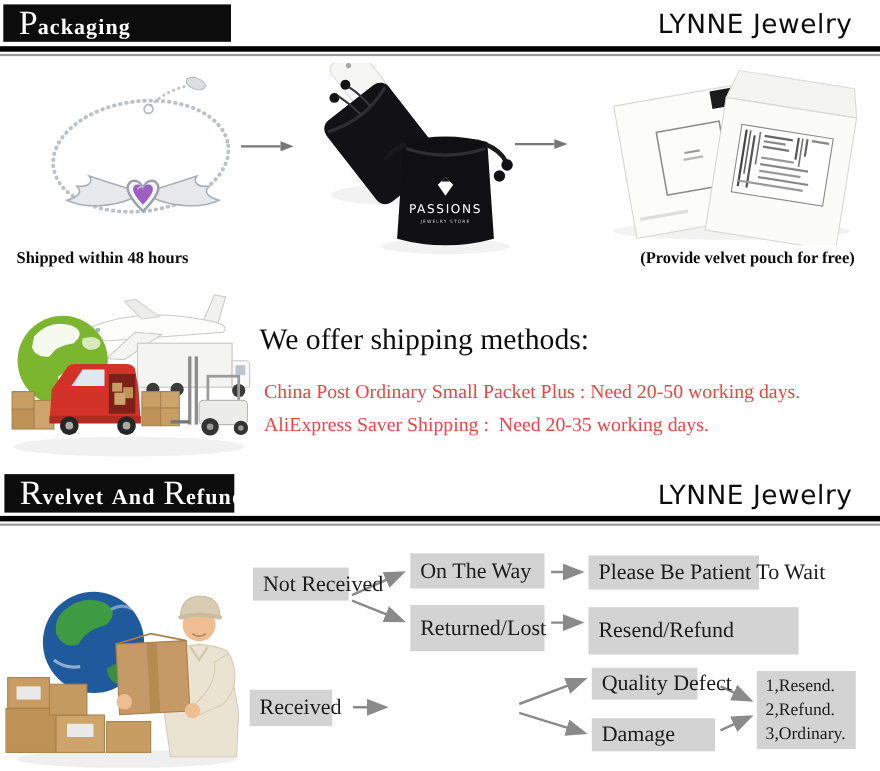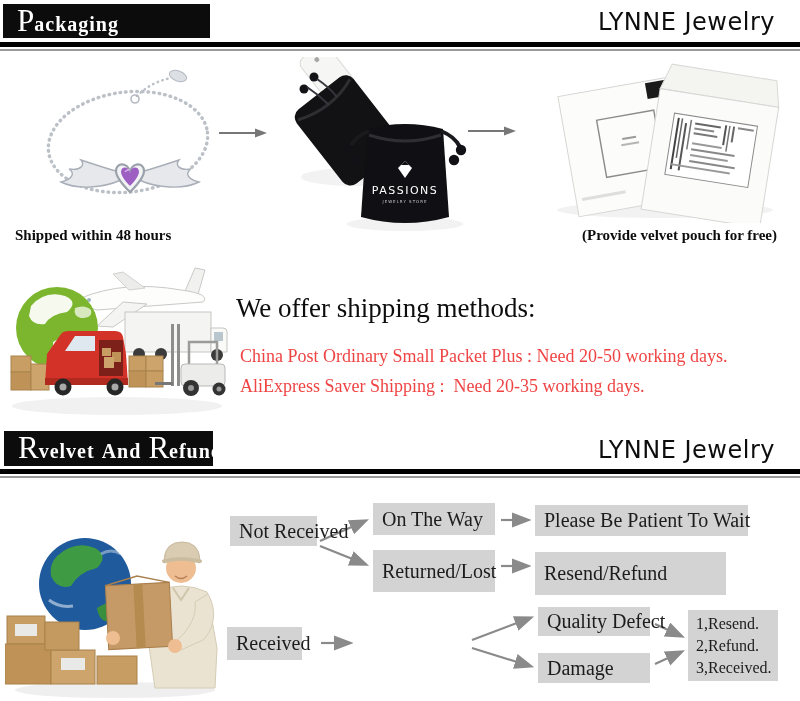--- a/index.html
+++ b/index.html
@@ -250,25 +250,25 @@
         <line x1="101" y1="148" x2="129" y2="148" marker-end="url(#ah)"></line>
         <line x1="252" y1="145" x2="310" y2="123" marker-end="url(#ah)"></line>
         <line x1="252" y1="153" x2="310" y2="171" marker-end="url(#ah)"></line>
         <line x1="435" y1="129" x2="461" y2="141" marker-end="url(#ah)"></line>
         <line x1="435" y1="169" x2="461" y2="157" marker-end="url(#ah)"></line>
       </g>
     </svg>
     <div class="fbox" style="left:10px;top:21px;width:87px;height:30px">Not Received</div>
     <div class="fbox" style="left:153px;top:8px;width:122px;height:32px">On The Way</div>
     <div class="fbox" style="left:153px;top:55px;width:122px;height:42px">Returned/Lost</div>
-    <div class="fbox" style="left:315px;top:10px;width:213px;height:31px">Please Be Patient To Wait</div>
+    <div class="fbox" style="left:315px;top:10px;width:155px;height:31px">Please Be Patient To Wait</div>
     <div class="fbox" style="left:315px;top:57px;width:191px;height:43px">Resend/Refund</div>
     <div class="fbox" style="left:7px;top:132px;width:75px;height:33px">Received</div>
-    <div class="fbox" style="left:318px;top:112px;width:112px;height:29px">Quality Defect</div>
+    <div class="fbox" style="left:318px;top:112px;width:96px;height:29px">Quality Defect</div>
     <div class="fbox" style="left:318px;top:158px;width:112px;height:30px">Damage</div>
     <div class="fresults" style="left:468px;top:115px;width:90px;height:71px">
       <div>1,Resend.</div>
       <div>2,Refund.</div>
-      <div>3,Received.</div>
+      <div>3,Ordinary.</div>
     </div>
   </div>
 
 </div>
 
 </body></html>

